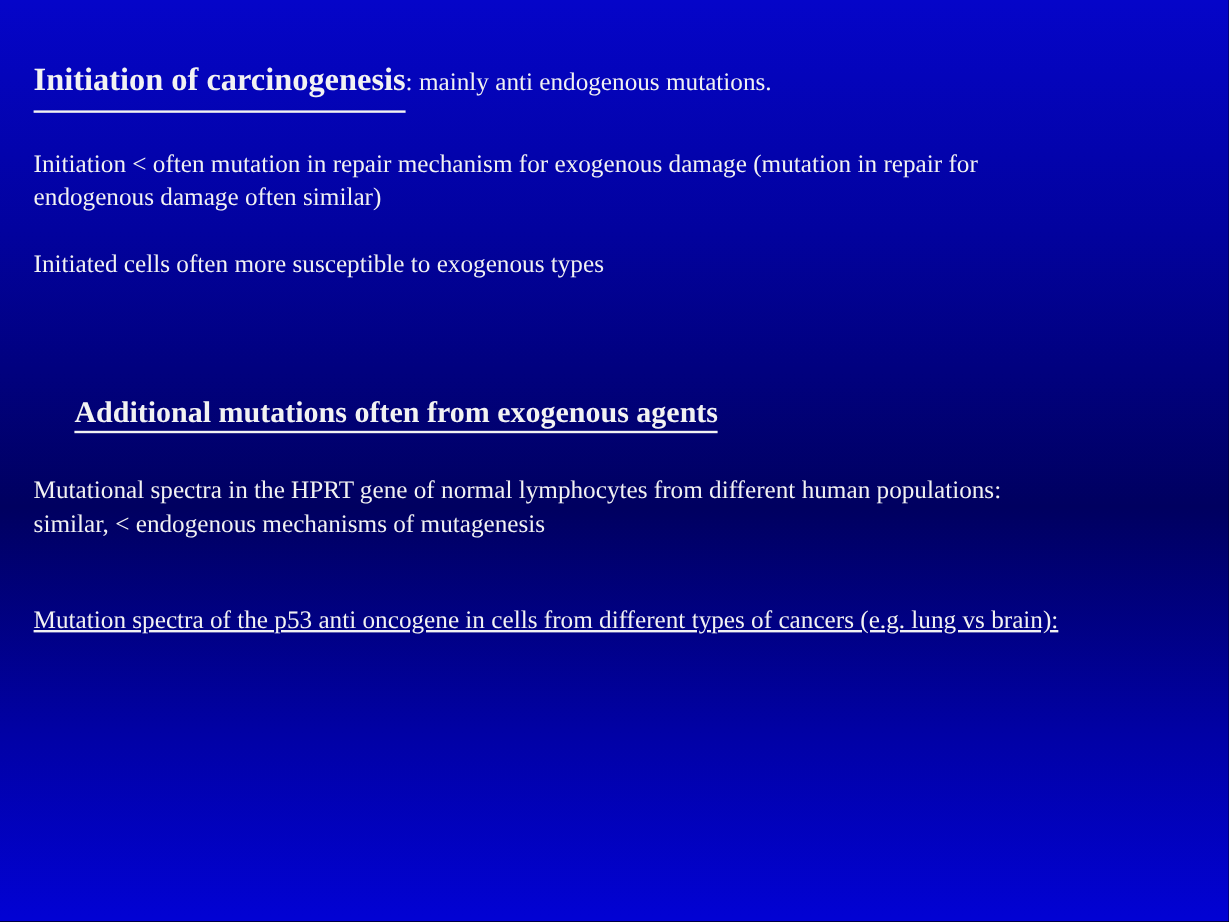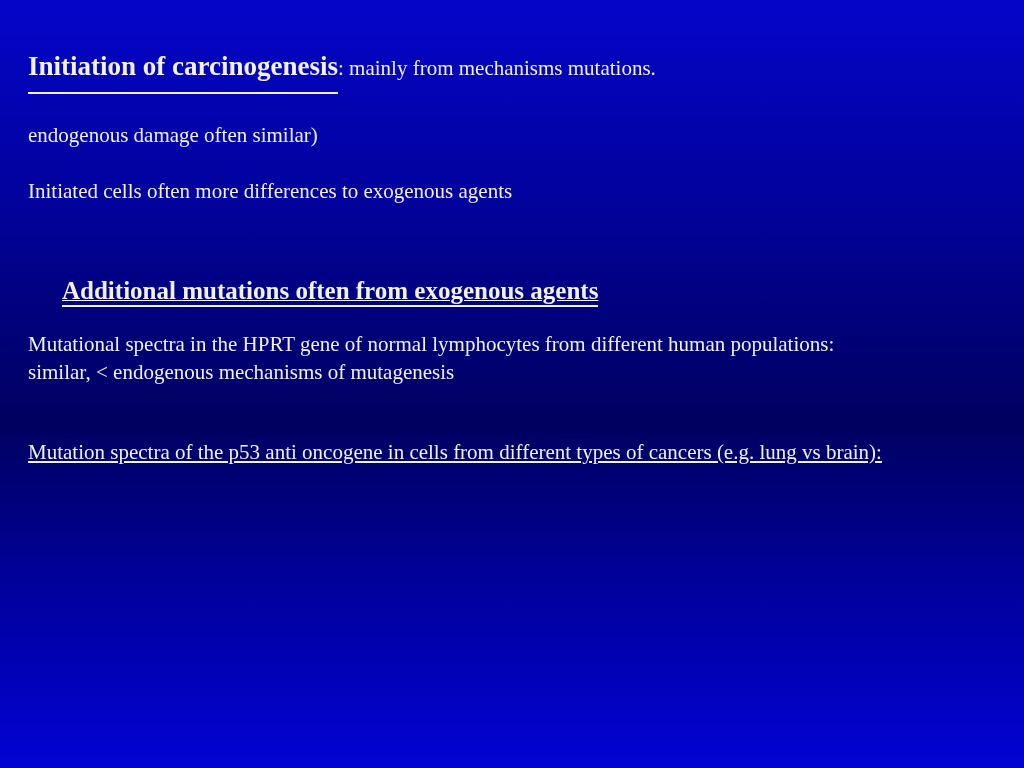--- a/index.html
+++ b/index.html
@@ -41,51 +41,51 @@
     font-size: 21px;
     font-weight: normal;
   }
   .para {
     font-size: 21px;
     line-height: 28px;
   }
   .para-1 { margin-top: 35px; }
   .para-2 { margin-top: 28px; }
   .subheading-wrap {
-    margin-top: 70px;
+    margin-top: 95px;
     padding-left: 34px;
     line-height: 32px;
-    text-decoration: underline;
   }
   .subheading {
     font-size: 25px;
     font-weight: bold;
     border-bottom: 2px solid #f2f2f2;
     padding-bottom: 1px;
     white-space: nowrap;
   }
-  .para-3 { margin-top: 20px; }
+  .para-3 { margin-top: 30px; }
   .para-4 { margin-top: 52px; text-decoration: underline; }
 </style>
 </head>
 <body>
 
 <div class="slide">
   <div class="content">
 
     <div class="title-line">
-      <span class="title-main">Initiation of carcinogenesis</span><span class="title-rest">: mainly from mechanisms mutations.</span>
+      <span class="title-main">Initiation of carcinogenesis</span><span class="title-rest">: mainly anti endogenous mutations.</span>
     </div>
 
     <div class="para para-1">
+      <div>Initiation &lt; often mutation in repair mechanism for exogenous damage (mutation in repair for</div>
       <div>endogenous damage often similar)</div>
     </div>
 
     <div class="para para-2">
-      <div>Initiated cells often more differences to exogenous agents</div>
+      <div>Initiated cells often more susceptible to exogenous types</div>
     </div>
 
     <div class="subheading-wrap">
       <span class="subheading">Additional mutations often from exogenous agents</span>
     </div>
 
     <div class="para para-3">
       <div>Mutational spectra in the HPRT gene of normal lymphocytes from different human populations:</div>
       <div>similar, &lt; endogenous mechanisms of mutagenesis</div>
     </div>

